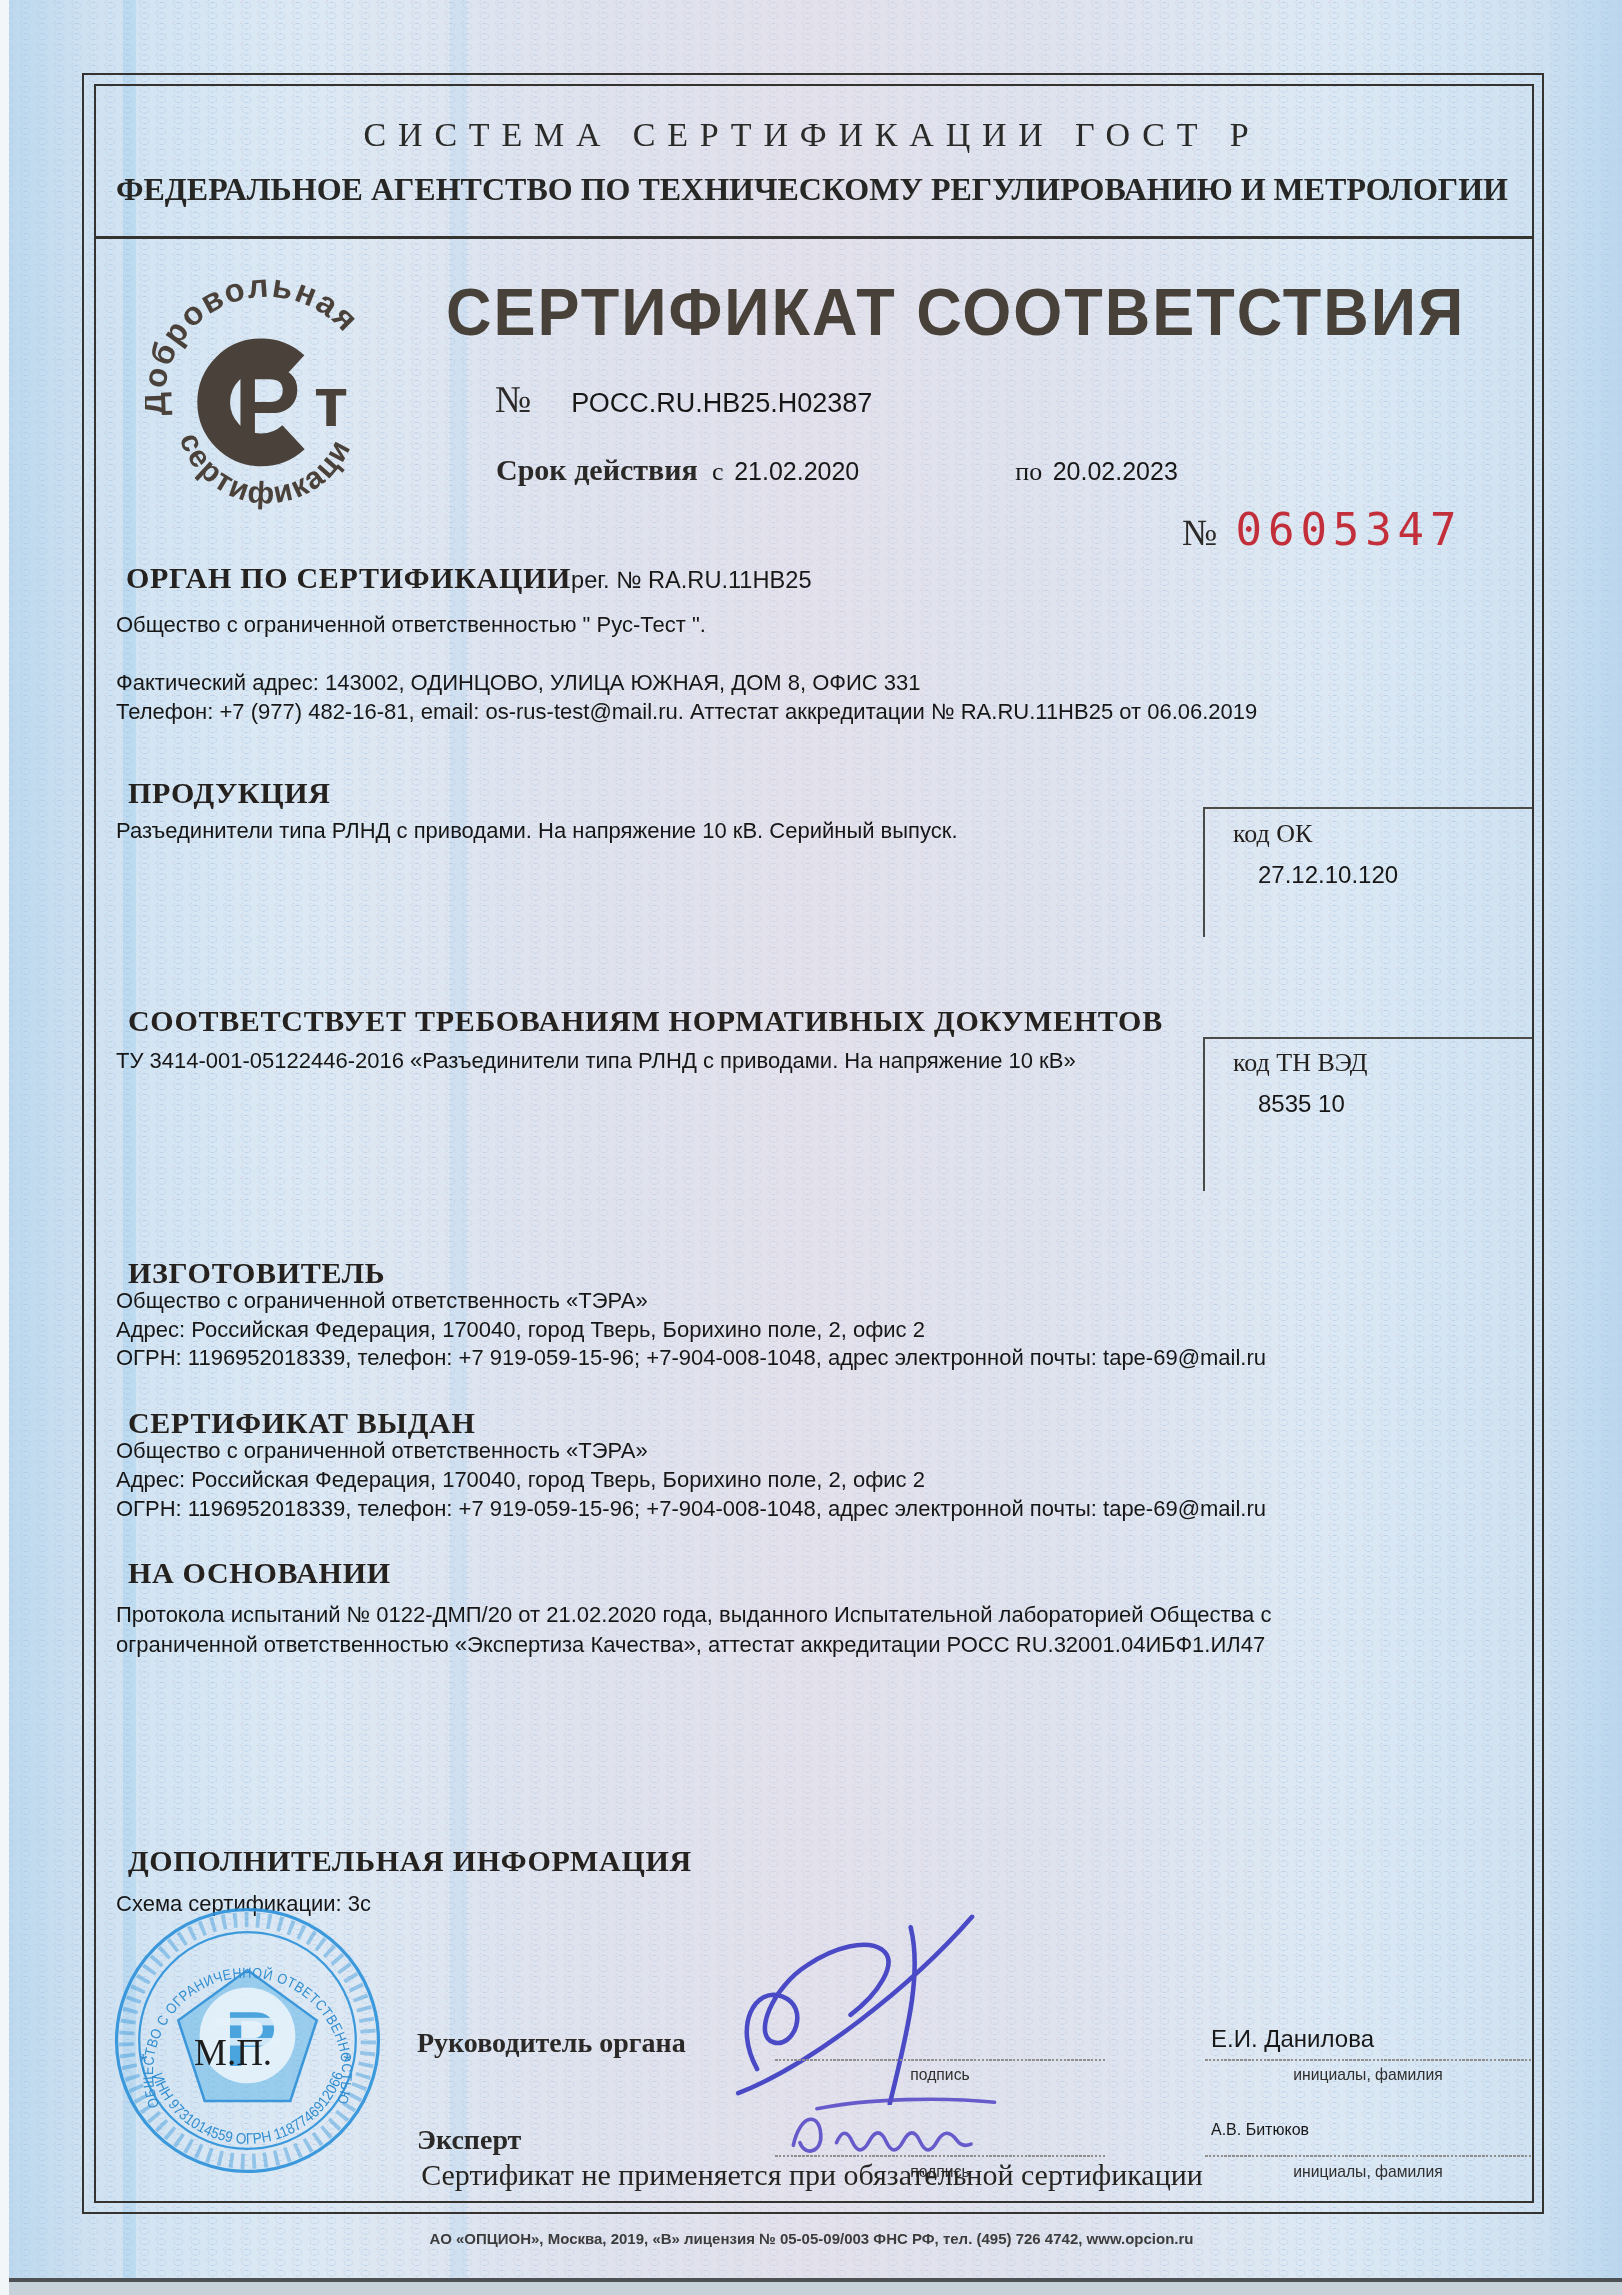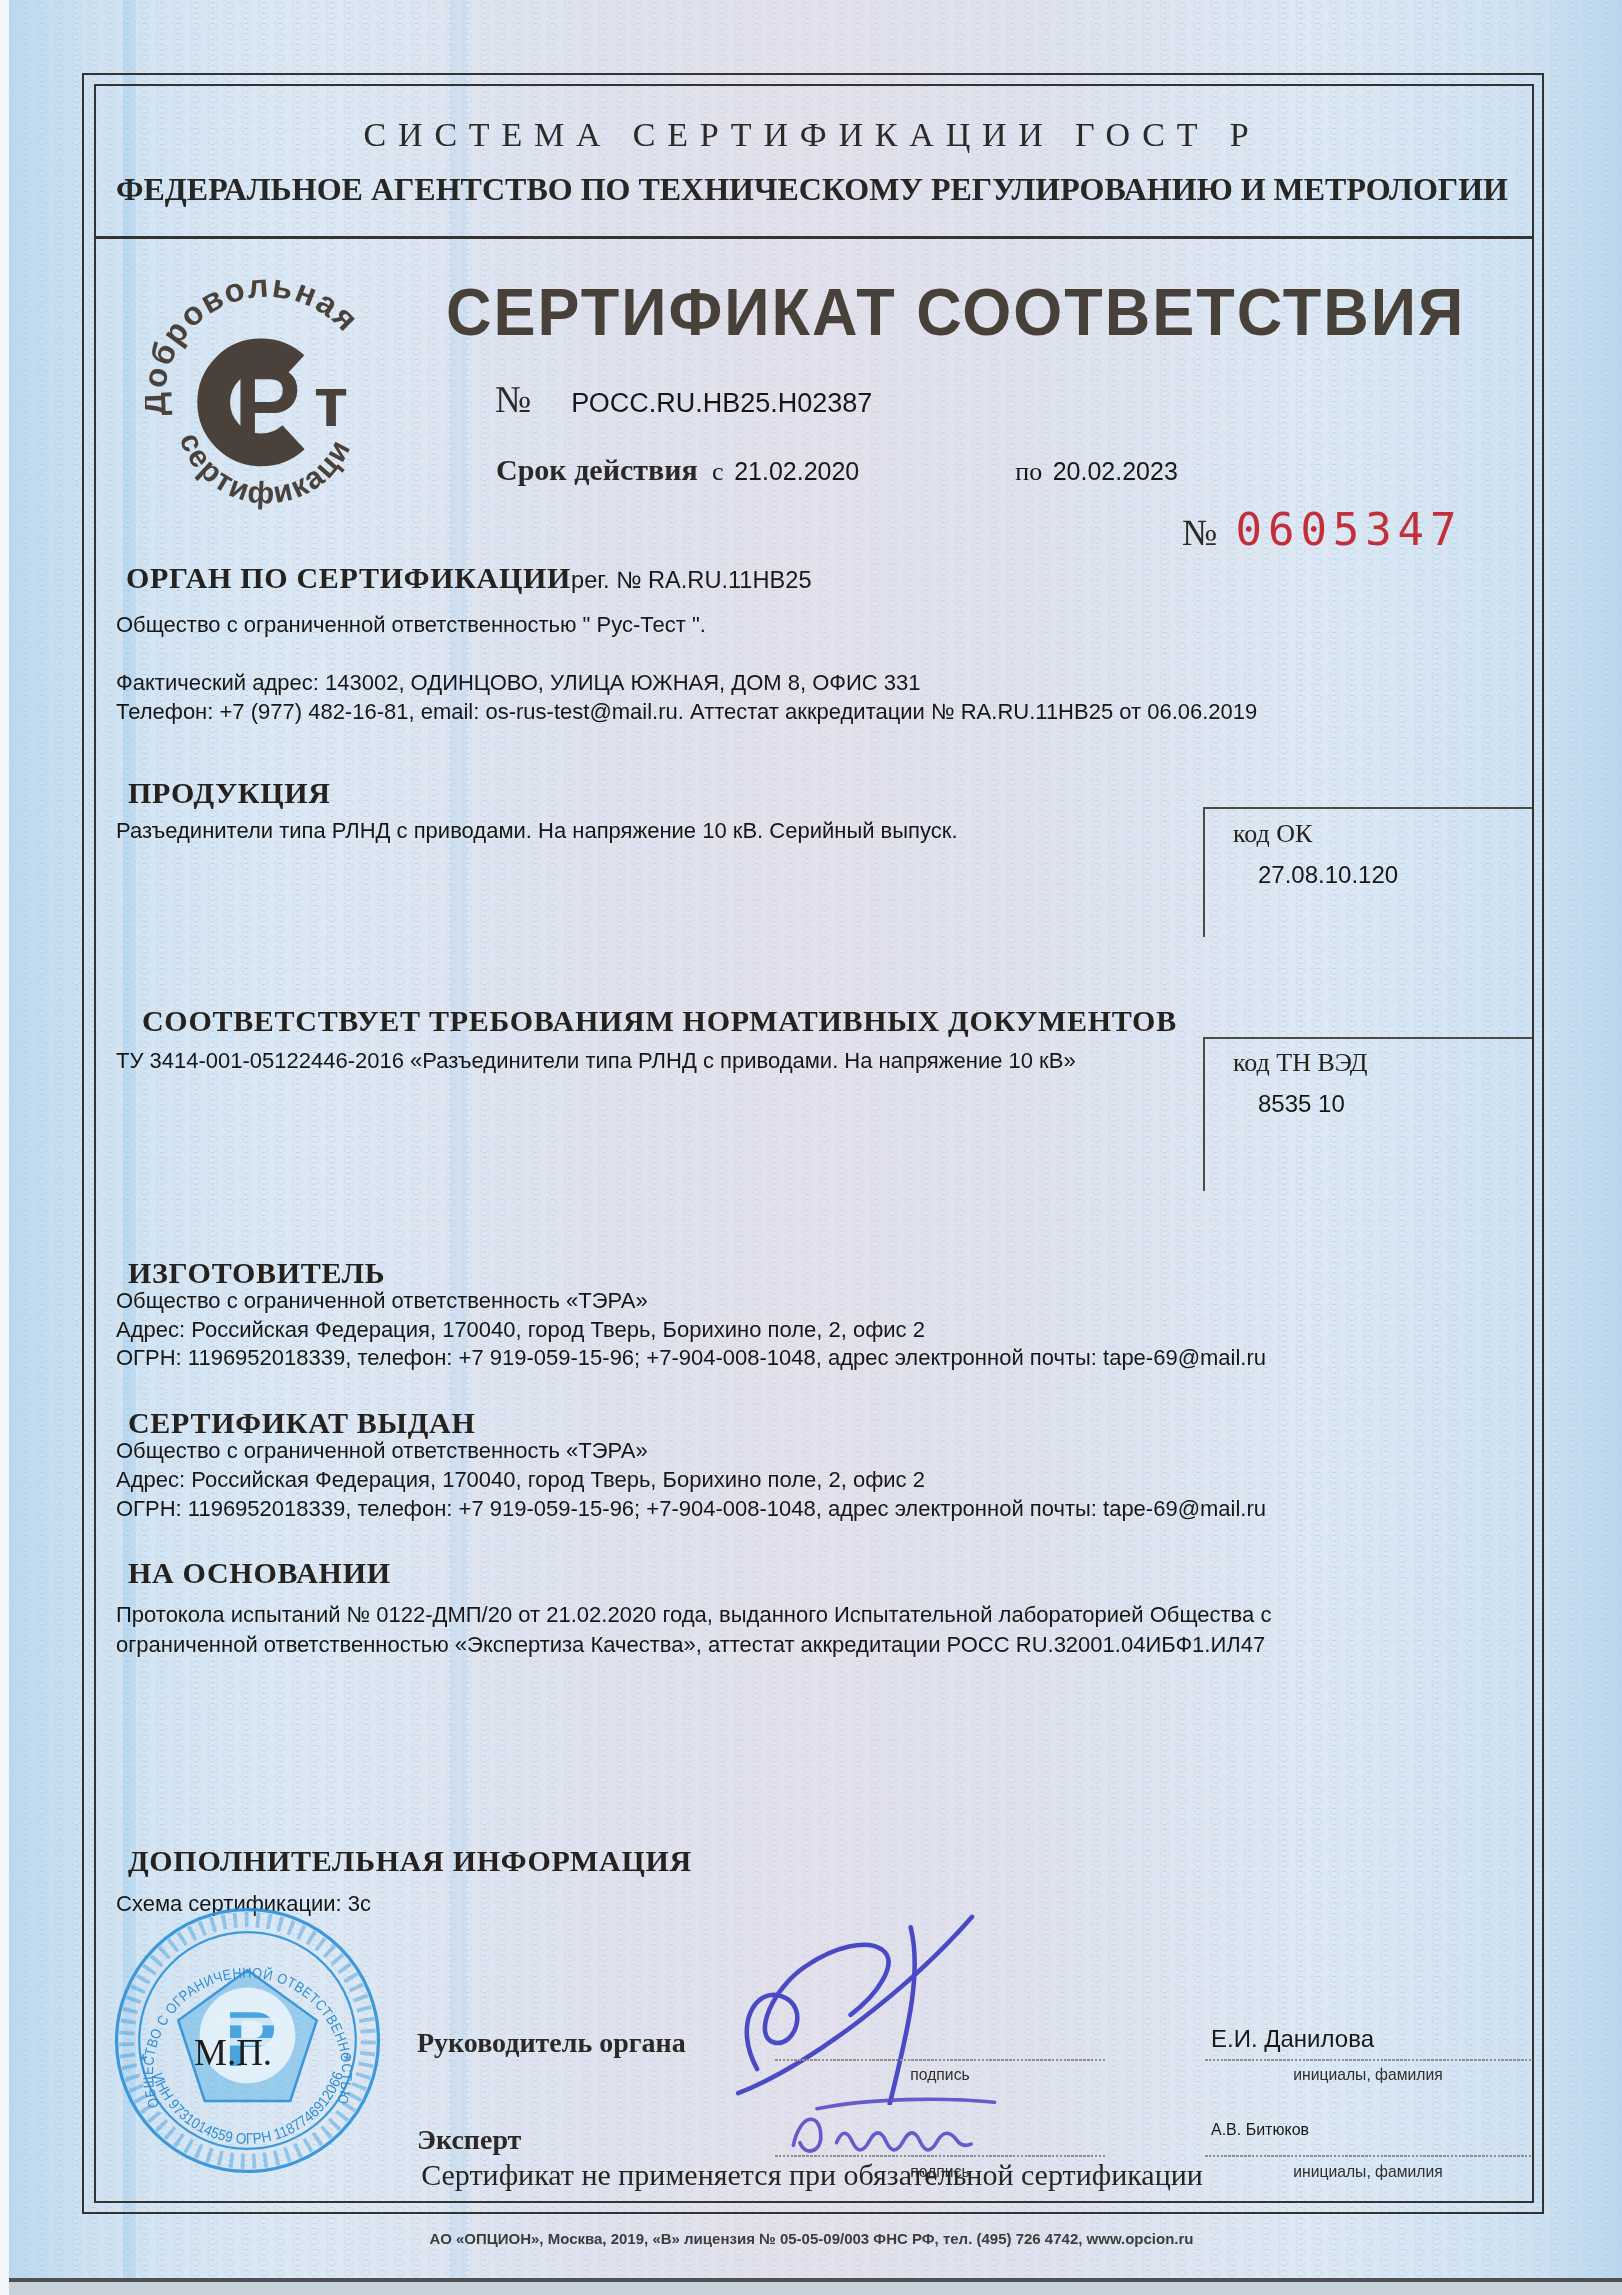--- a/index.html
+++ b/index.html
@@ -92,23 +92,23 @@
     <span style="font-size:23.6px;">рег. № RA.RU.11НВ25</span>
   </div>
   <div class="abs body-line" style="left:116px;top:612px;">Общество с ограниченной ответственностью " Рус-Тест ".</div>
   <div class="abs body-line" style="left:116px;top:670px;">Фактический адрес: 143002, ОДИНЦОВО, УЛИЦА ЮЖНАЯ, ДОМ 8, ОФИС 331</div>
   <div class="abs body-line" style="left:116px;top:699px;">Телефон: +7 (977) 482-16-81, email: os-rus-test@mail.ru. Аттестат аккредитации № RA.RU.11НВ25 от 06.06.2019</div>
 
   <div class="abs serif sec-head" style="left:128px;top:776px;">ПРОДУКЦИЯ</div>
   <div class="abs body-line" style="left:116px;top:818px;">Разъединители типа РЛНД с приводами. На напряжение 10 кВ. Серийный выпуск.</div>
   <div class="code-box" style="left:1203px;top:807px;width:327px;height:128px;"></div>
   <div class="abs code-label" style="left:1233px;top:819px;">код ОК</div>
-  <div class="abs code-value" style="left:1258px;top:861px;">27.08.10.120</div>
+  <div class="abs code-value" style="left:1258px;top:861px;">27.12.10.120</div>
 
-  <div class="abs serif sec-head" style="left:128px;top:1004px;margin-left:14px;">СООТВЕТСТВУЕТ ТРЕБОВАНИЯМ НОРМАТИВНЫХ ДОКУМЕНТОВ</div>
+  <div class="abs serif sec-head" style="left:128px;top:1004px;">СООТВЕТСТВУЕТ ТРЕБОВАНИЯМ НОРМАТИВНЫХ ДОКУМЕНТОВ</div>
   <div class="abs body-line" style="left:116px;top:1048px;">ТУ 3414-001-05122446-2016  «Разъединители типа РЛНД с приводами. На напряжение 10 кВ»</div>
   <div class="code-box" style="left:1203px;top:1037px;width:327px;height:152px;"></div>
   <div class="abs code-label" style="left:1233px;top:1048px;">код ТН ВЭД</div>
   <div class="abs code-value" style="left:1258px;top:1090px;">8535 10</div>
 
   <div class="abs serif sec-head" style="left:128px;top:1256px;">ИЗГОТОВИТЕЛЬ</div>
   <div class="abs body-line" style="left:116px;top:1288px;">Общество с ограниченной ответственность  «ТЭРА»</div>
   <div class="abs body-line" style="left:116px;top:1317px;">Адрес: Российская Федерация, 170040, город Тверь, Борихино поле, 2, офис 2</div>
   <div class="abs body-line" style="left:116px;top:1345px;">ОГРН: 1196952018339, телефон: +7 919-059-15-96; +7-904-008-1048, адрес электронной почты: tape-69@mail.ru</div>
 

